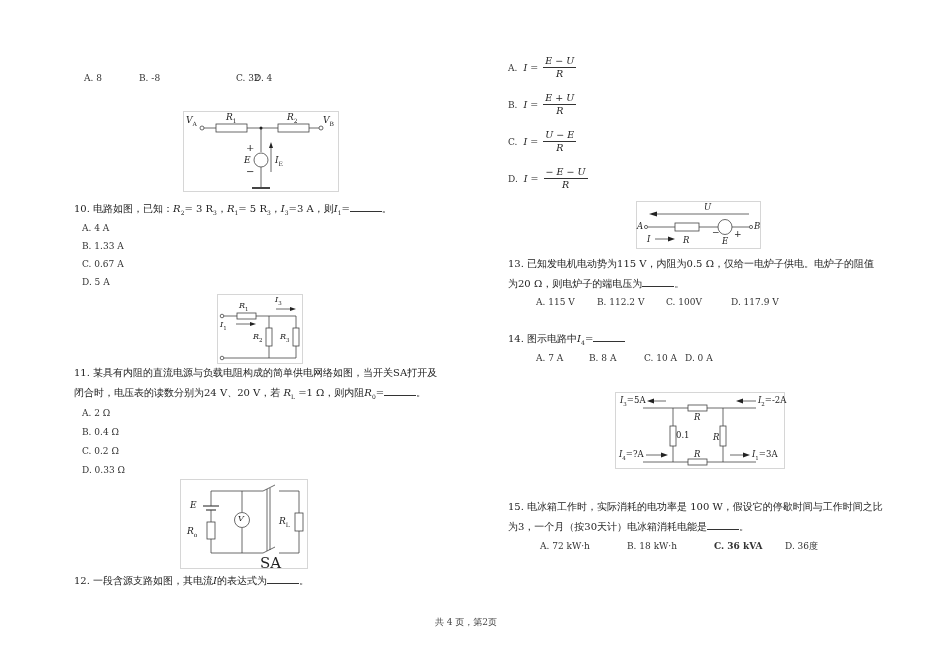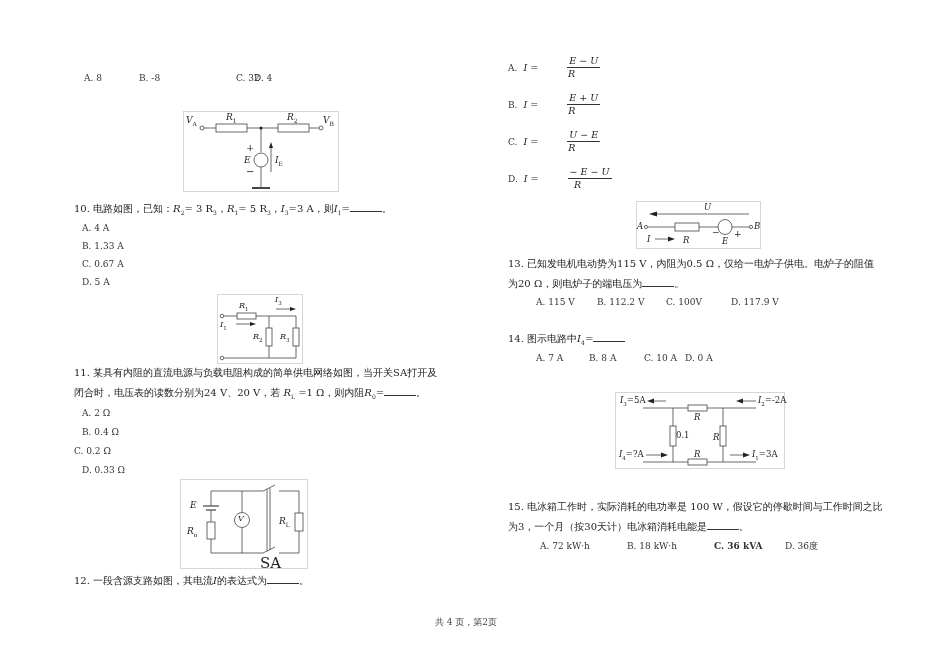--- a/index.html
+++ b/index.html
@@ -6,21 +6,21 @@
   body { width:950px; height:658px; position:relative; overflow:hidden;
          font-family:"DejaVu Serif","Liberation Serif",serif; color:#222; }
   .t { position:absolute; white-space:nowrap; font-size:9.5px; line-height:12px; }
   .q { font-size:10px; }
   .opt { font-size:9px; color:#333; }
   .fig { position:absolute; border:1px solid #d6d6d6; background:#fff; }
   .fig svg { position:absolute; left:0; top:0; }
   .it { font-style:italic; }
   .blank { display:inline-block; width:32px; border-bottom:1px solid #333; height:9px; vertical-align:baseline; }
   .frac { display:inline-block; vertical-align:middle; text-align:center; font-style:italic; font-size:9.5px; }
-  .frac .num { display:block; border-bottom:1px solid #333; padding:0 2px; line-height:12px;margin-left:24px; }
+  .frac .num { display:block; border-bottom:1px solid #333; padding:0 2px; line-height:12px; }
   .frac .den { display:block; line-height:12px; }
   .fl { position:absolute; white-space:nowrap; }
   .eq { font-style:italic; font-size:9.5px; vertical-align:middle; }
   .footer { position:absolute; left:0; width:932px; top:616px; text-align:center; font-size:9px; color:#444; }
 </style>
 </head>
 <body>
 
 <div class="t opt" style="left:84px;top:72px;">A. 8</div>
 <div class="t opt" style="left:139px;top:72px;">B. -8</div>
@@ -91,21 +91,21 @@
   <div class="fl it" style="left:35px;top:37px;font-size:8px;"><span>R</span><sub style="font-size:5.5px;font-style:normal;">2</sub></div>
   <div class="fl it" style="left:62px;top:37px;font-size:8px;"><span>R</span><sub style="font-size:5.5px;font-style:normal;">3</sub></div>
 </div>
 
 <div class="t q" style="left:74px;top:367px;">11. 某具有内阻的直流电源与负载电阻构成的简单供电网络如图，当开关SA打开及</div>
 <div class="t q" style="left:74px;top:386px;">
   <span>闭合时，电压表的读数分别为24 V、20 V，若 </span><span class="it">R</span><sub style="font-size:6px">L</sub><span> =1 Ω，则内阻</span><span class="it">R</span><sub style="font-size:6px">0</sub><span>=</span><span class="blank"></span><span>。</span>
 </div>
 <div class="t opt" style="left:82px;top:407px;">A. 2 Ω</div>
 <div class="t opt" style="left:82px;top:426px;">B. 0.4 Ω</div>
-<div class="t opt" style="left:74px;top:445px;">C. 0.2 Ω</div>
+<div class="t opt" style="left:82px;top:445px;">C. 0.2 Ω</div>
 <div class="t opt" style="left:82px;top:464px;">D. 0.33 Ω</div>
 
 <div class="fig" style="left:180px;top:479px;width:126px;height:88px;">
   <svg width="126" height="88">
     <g stroke="#444" stroke-width="0.8" fill="none">
       <line x1="30" y1="11" x2="82" y2="11"></line>
       <line x1="30" y1="11" x2="30" y2="26"></line>
       <line x1="22" y1="26" x2="38" y2="26" stroke-width="1.2"></line>
       <line x1="25" y1="30" x2="35" y2="30" stroke-width="1.2"></line>
       <line x1="30" y1="30" x2="30" y2="42"></line>

